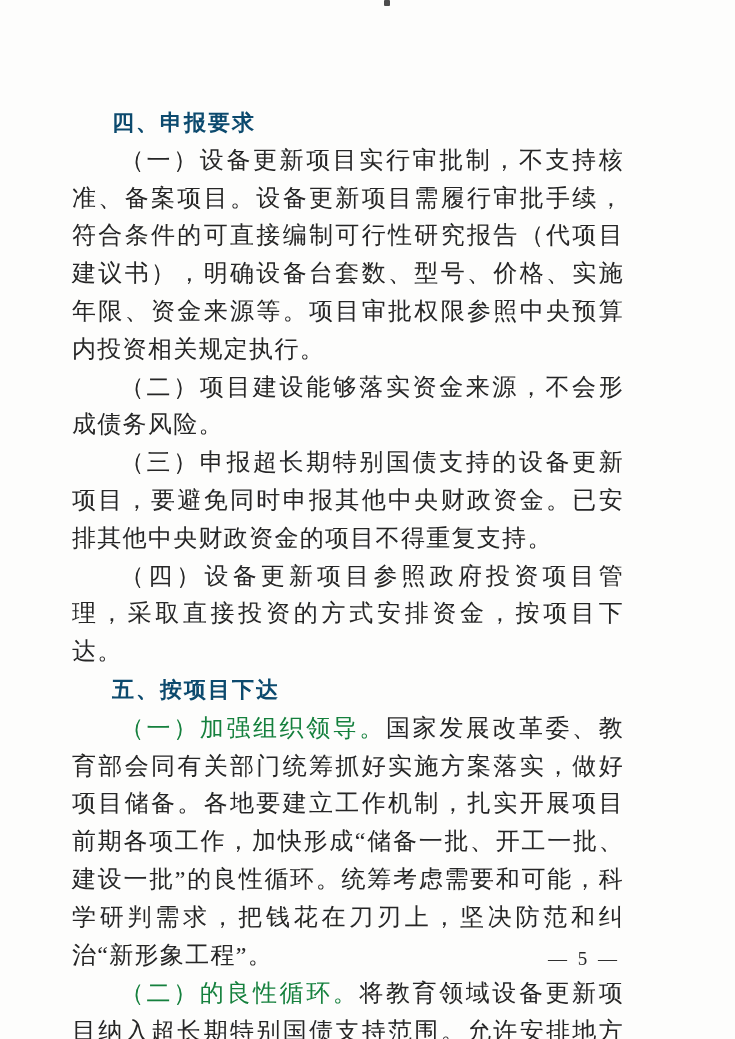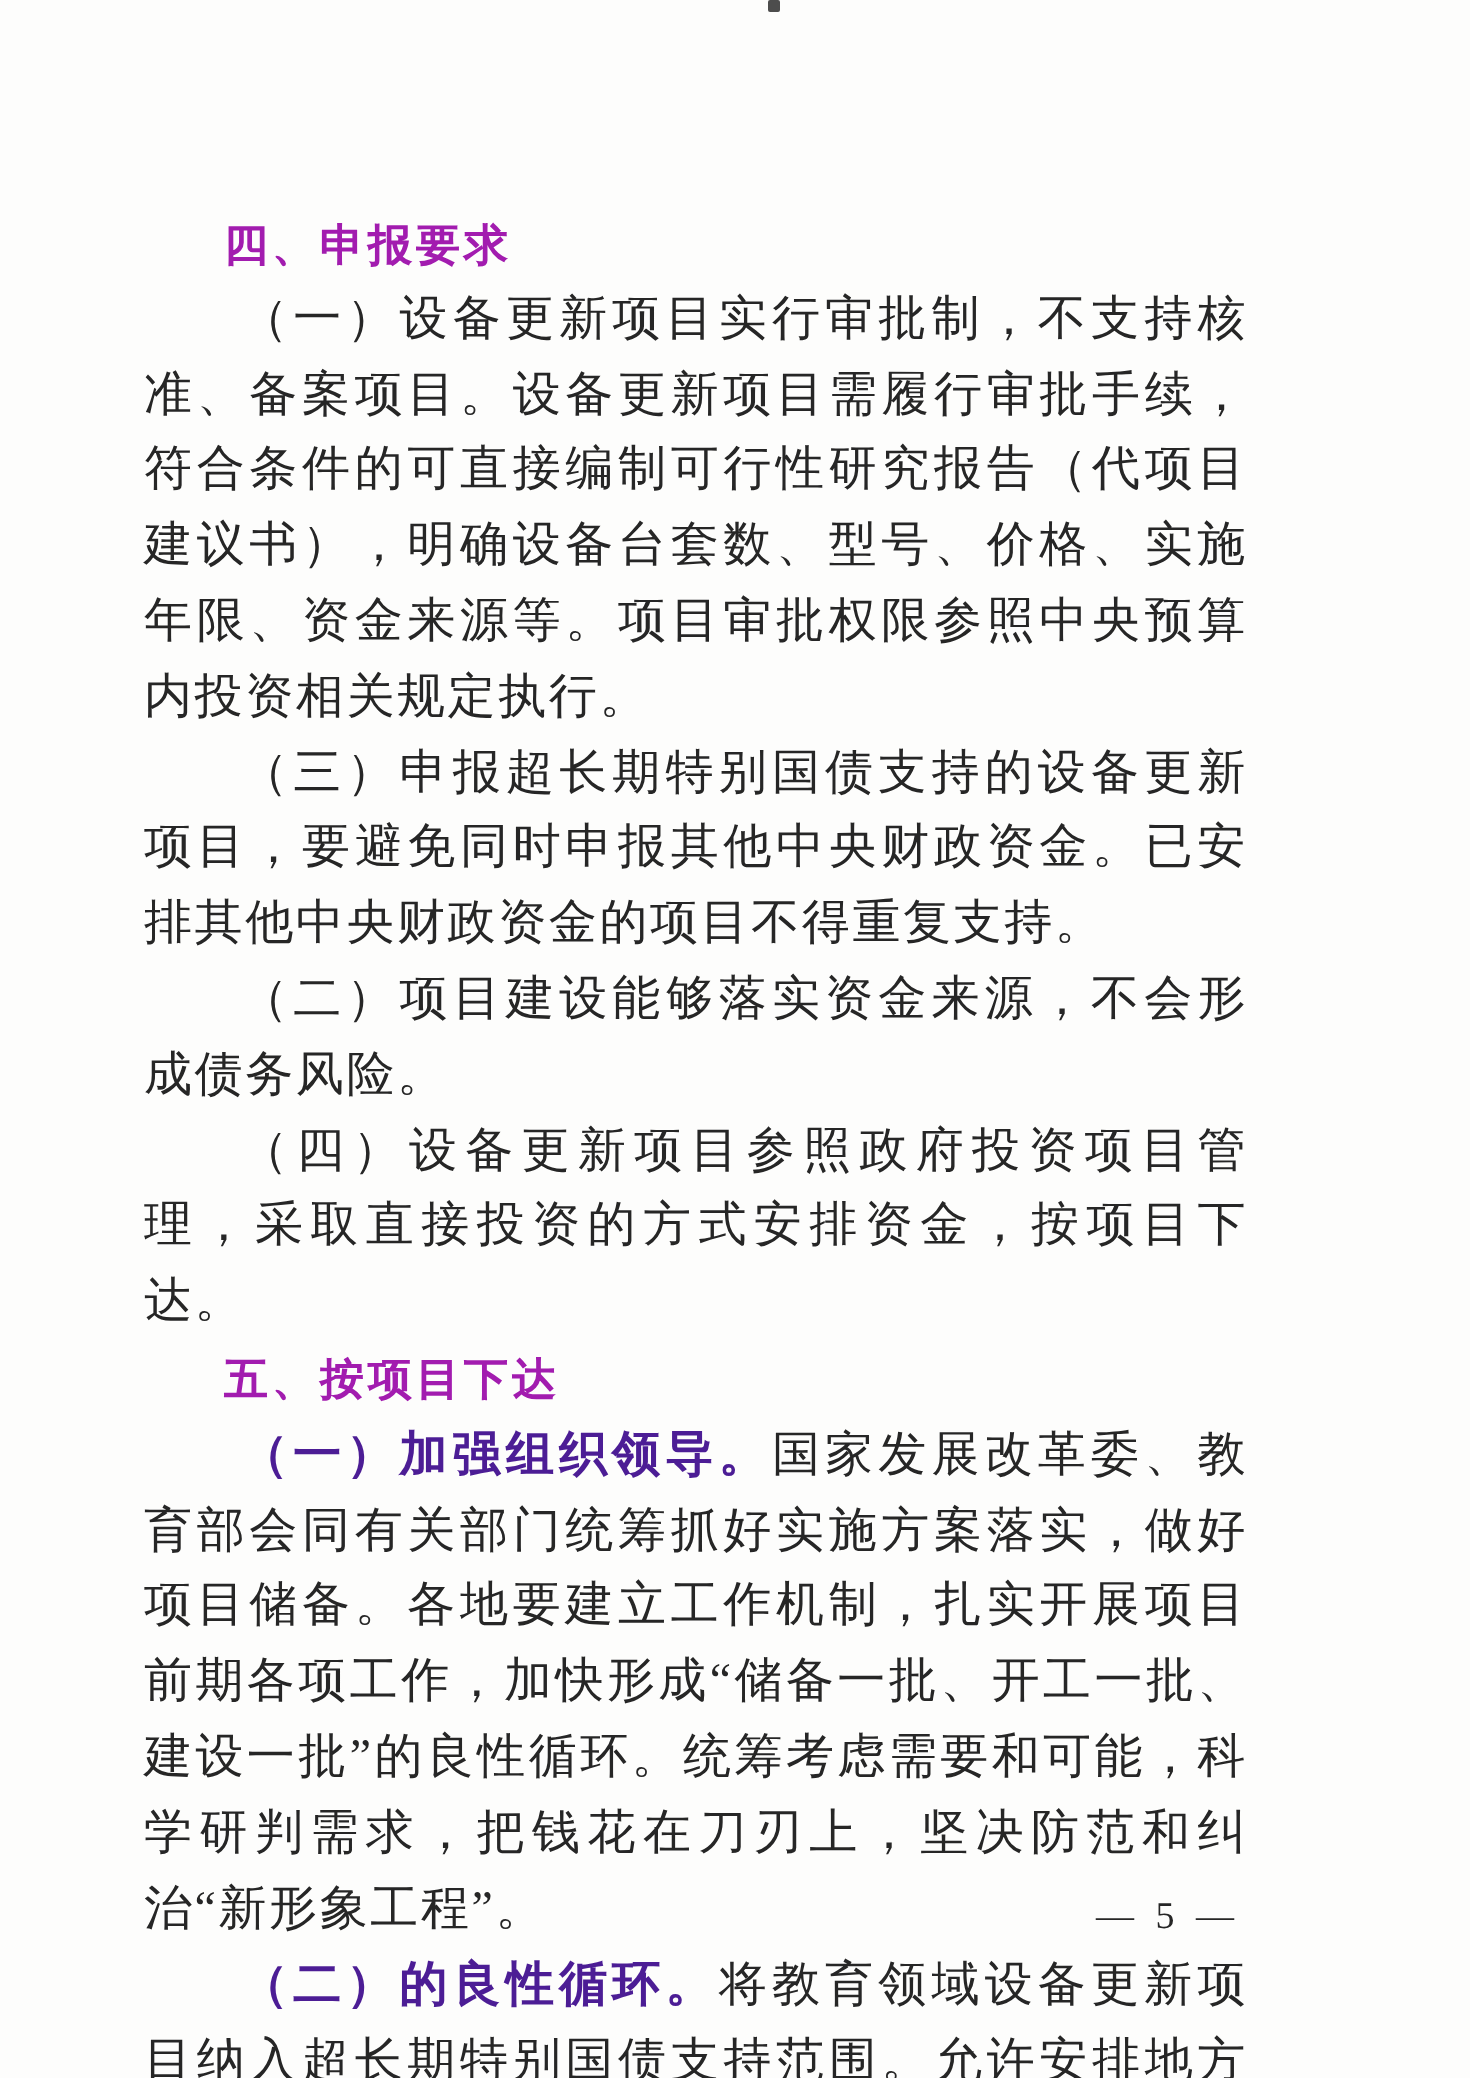--- a/index.html
+++ b/index.html
@@ -34,34 +34,34 @@
   }
   .sec-heading {
     margin: 0;
     padding: 0;
     font-family: "Liberation Sans", sans-serif;
     font-weight: 700;
     font-size: 22px;
     line-height: 37.8px;
     letter-spacing: 2px;
     text-indent: 40px;
-    color: #a21caf;
+    color: #0c4a6e;
   }
   .para {
     margin: 0;
     font-size: 24px;
     line-height: 37.8px;
     letter-spacing: 1.3px;
     text-indent: 2em;
     text-align: justify;
   }
   .lead {
     font-family: "Liberation Sans", sans-serif;
-    font-weight: 700;
-    color: #4c1d95;
+    font-weight: 400;
+    color: #15803d;
   }
   .page-number {
     position: absolute;
     left: 548px;
     top: 948px;
     font-size: 19px;
     letter-spacing: 3px;
     color: #262626;
     white-space: nowrap;
   }
@@ -72,23 +72,23 @@
 <div class="page">
 
   <div class="scan-speck"></div>
 
   <div class="content">
 
     <h2 class="sec-heading">四、申报要求</h2>
 
     <p class="para"><span>（一）设备更新项目实行审批制，不支持核准、备案项目。设备更新项目需履行审批手续，符合条件的可直接编制可行性研究报告（代项目建议书），明确设备台套数、型号、价格、实施年限、资金来源等。项目审批权限参照中央预算内投资相关规定执行。</span></p>
 
+    <p class="para"><span>（二）项目建设能够落实资金来源，不会形成债务风险。</span></p>
+
     <p class="para"><span>（三）申报超长期特别国债支持的设备更新项目，要避免同时申报其他中央财政资金。已安排其他中央财政资金的项目不得重复支持。</span></p>
-
-    <p class="para"><span>（二）项目建设能够落实资金来源，不会形成债务风险。</span></p>
 
     <p class="para"><span>（四）设备更新项目参照政府投资项目管理，采取直接投资的方式安排资金，按项目下达。</span></p>
 
 
     <h2 class="sec-heading">五、按项目下达</h2>
 
     <p class="para"><span class="lead">（一）加强组织领导。</span><span>国家发展改革委、教育部会同有关部门统筹抓好实施方案落实，做好项目储备。各地要建立工作机制，扎实开展项目前期各项工作，加快形成“储备一批、开工一批、建设一批”的良性循环。统筹考虑需要和可能，科学研判需求，把钱花在刀刃上，坚决防范和纠治“新形象工程”。</span></p>
 
     <p class="para"><span class="lead">（二）的良性循环。</span><span>将教育领域设备更新项目纳入超长期特别国债支持范围。允许安排地方政府专项债券支持职业院校实</span></p>
 

